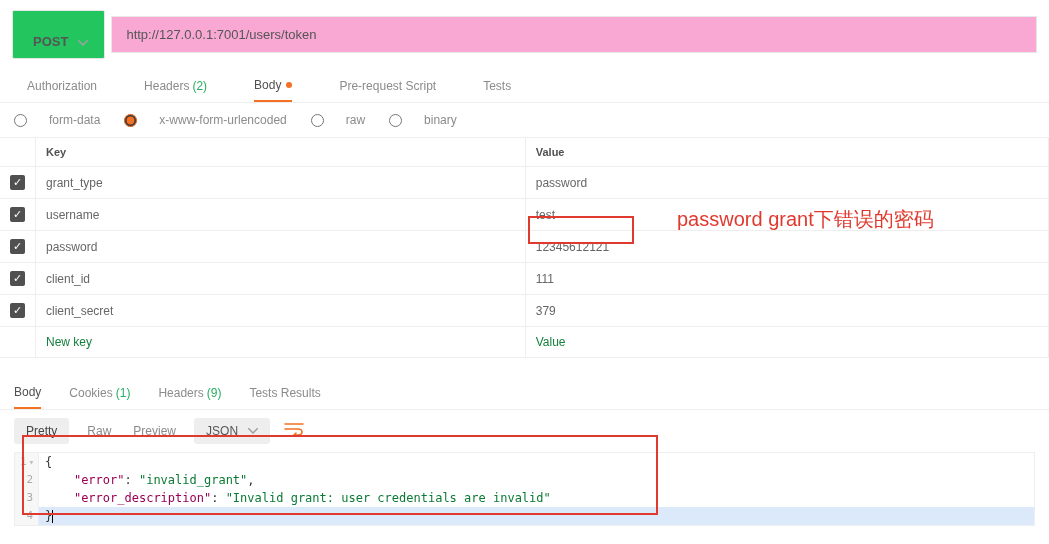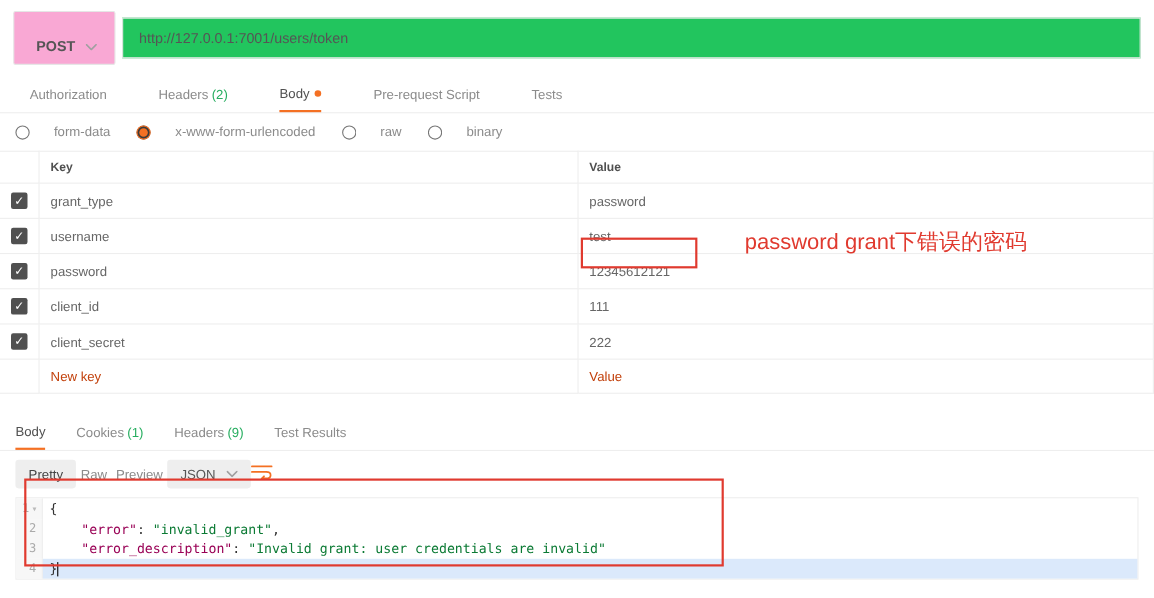--- a/index.html
+++ b/index.html
@@ -1,52 +1,52 @@
 <!DOCTYPE html>
 <html><head>
 <meta charset="utf-8">
 <style>
   * { box-sizing: border-box; margin: 0; padding: 0; }
   body { font-family: Arial, Helvetica, sans-serif; font-size: 12px; color: #555; background: #fff; width: 1049px; }
 
   
   .req-bar { display: flex; align-items: center; padding: 10px 12px; gap: 6px; }
-  .method-btn { display: flex; align-items: center; gap: 10px; background: #f9a8d4; border: 1px solid #e6e6e6; padding: 23px 16px 9px 20px; font-size: 13px; font-weight: bold; color: #555; cursor: pointer; border-radius:2px; }
+  .method-btn { display: flex; align-items: center; gap: 10px; background: #22c55e; border: 1px solid #e6e6e6; padding: 23px 16px 9px 20px; font-size: 13px; font-weight: bold; color: #555; cursor: pointer; border-radius:2px; }
   .method-btn .chev { color: #a0a0a0; }
-  .url-input { flex: 1; border: 1px solid #e8e8e8; padding: 10px 14px; font-size: 13px; color: #555; background:#22c55e; }
+  .url-input { flex: 1; border: 1px solid #e8e8e8; padding: 10px 14px; font-size: 13px; color: #555; background:#f9a8d4; }
 
   
   .req-tabs { display: flex; align-items: center; gap: 32px; padding: 0 12px; border-bottom: 1px solid #eee; height: 34px; }
   .req-tab { color: #8b8b8b; font-size: 12px; cursor: pointer; height:100%; display:flex; align-items:center;margin-left:15px; }
   .req-tab .count { color: #27ae60; margin-left:3px; }
   .req-tab.active { color: #505050; font-weight:500; border-bottom: 2px solid #F47023; }
   .body-dot { width:6px; height:6px; border-radius:50%; background:#F47023; display:inline-block; margin-left:5px; }
 
   
   .body-type-row { display: flex; align-items:center; gap: 24px; padding: 10px 14px; }
   .radio-item { display:flex; align-items:center; gap:22px; color:#8b8b8b; cursor:pointer; }
   .radio-item input[type=radio] { accent-color: #F47023; }
 
   
   .params-tbl { width:100%; border-collapse: collapse; }
   .params-tbl th, .params-tbl td { border: 1px solid #eee; padding: 8px 10px; text-align:left; font-weight:normal; color:#666; }
   .params-tbl th { background:#fff; color:#505050; font-weight:bold; font-size:11px; }
   .params-tbl td.chk-col { width:34px; text-align:center; border-left:none; }
   .params-tbl th.chk-col { border-left:none; }
   .chkbox { width:15px; height:15px; background:#505050; display:inline-flex; align-items:center; justify-content:center; border-radius:2px; color:#fff; font-size:11px; }
-  .placeholder-row td { color:#c2410c;margin-top:32px; }
+  .placeholder-row td { color:#15803d;margin-top:32px; }
 
   
   .resp-tabs { display:flex; align-items:center; gap:28px; padding: 0 14px; border-bottom:1px solid #eee; height:34px; margin-top:18px; }
   .resp-tab { color:#8b8b8b; font-size:12px; cursor:pointer; height:100%; display:flex; align-items:center; }
   .resp-tab .count { color:#27ae60; margin-left:3px; }
   .resp-tab.active { color:#505050; font-weight:500; border-bottom:2px solid #F47023; }
 
   
-  .resp-toolbar { display:flex; align-items:center; padding:8px 14px; }
+  .resp-toolbar { display:flex; align-items:center; gap:14px; padding:8px 14px; }
   .resp-btn { color:#8b8b8b; font-size:12px; cursor:pointer; padding:6px 4px; }
   .resp-btn.active { color:#444; background:#eee; padding:6px 12px; border-radius:3px; }
   .json-select { display:flex; align-items:center; gap:10px; background:#eee; padding:6px 12px; border-radius:3px; color:#555; cursor:pointer; }
   .wrap-icon { color:#F47023; font-size:16px; cursor:pointer; font-weight:bold; }
 
   
   .resp-body { position:relative; border:1px solid #eee; margin:0 14px 14px; font-family: Menlo, Consolas, monospace; font-size:12px; }
   .code-row { display:flex; }
   .gutter { width:24px; background:#f7f7f7; color:#aaa; text-align:right; padding:0 5px; line-height:18px; border-right:1px solid #eee; user-select:none; font-size:11px; }
   .gutter .fold { color:#bbb; font-size:9px; margin-left:2px; }
@@ -138,41 +138,41 @@
         <td>12345612121</td>
       </tr>
       <tr>
         <td class="chk-col"><span class="chkbox">✓</span></td>
         <td>client_id</td>
         <td>111</td>
       </tr>
       <tr>
         <td class="chk-col"><span class="chkbox">✓</span></td>
         <td>client_secret</td>
-        <td>222</td>
+        <td>379</td>
       </tr>
       <tr class="placeholder-row">
         <td class="chk-col"></td>
         <td>New key</td>
         <td>Value</td>
       </tr>
     </tbody>
   </table>
 
   <div class="resp-tabs">
     <div class="resp-tab active">Body</div>
     <div class="resp-tab">
       <span>Cookies</span>
       <span class="count">(1)</span>
     </div>
     <div class="resp-tab">
       <span>Headers</span>
       <span class="count">(9)</span>
     </div>
-    <div class="resp-tab">Test Results</div>
+    <div class="resp-tab">Tests Results</div>
   </div>
 
   <div class="resp-toolbar">
     <div class="resp-btn active">Pretty</div>
     <div class="resp-btn">Raw</div>
     <div class="resp-btn">Preview</div>
     <div class="json-select">
       <span>JSON</span>
       <svg width="10" height="6" viewBox="0 0 10 6">
           <path d="M0 0 L5 5 L10 0" fill="none" stroke="#a0a0a0" stroke-width="1.5"></path>

